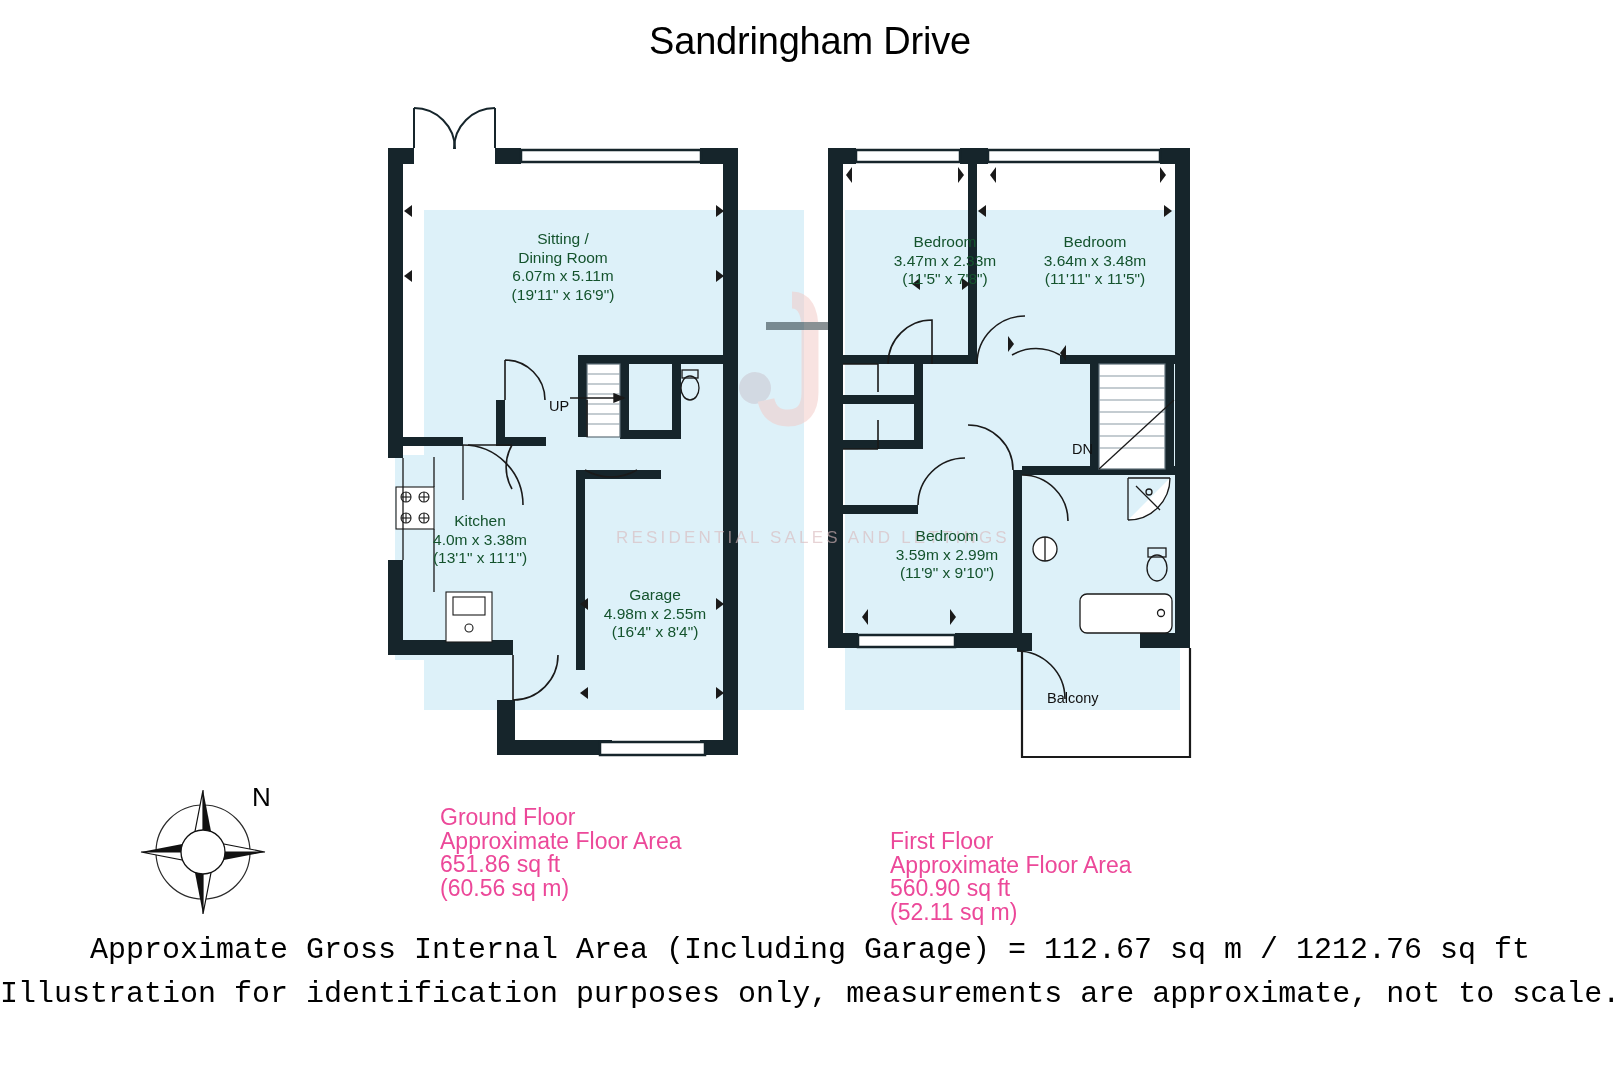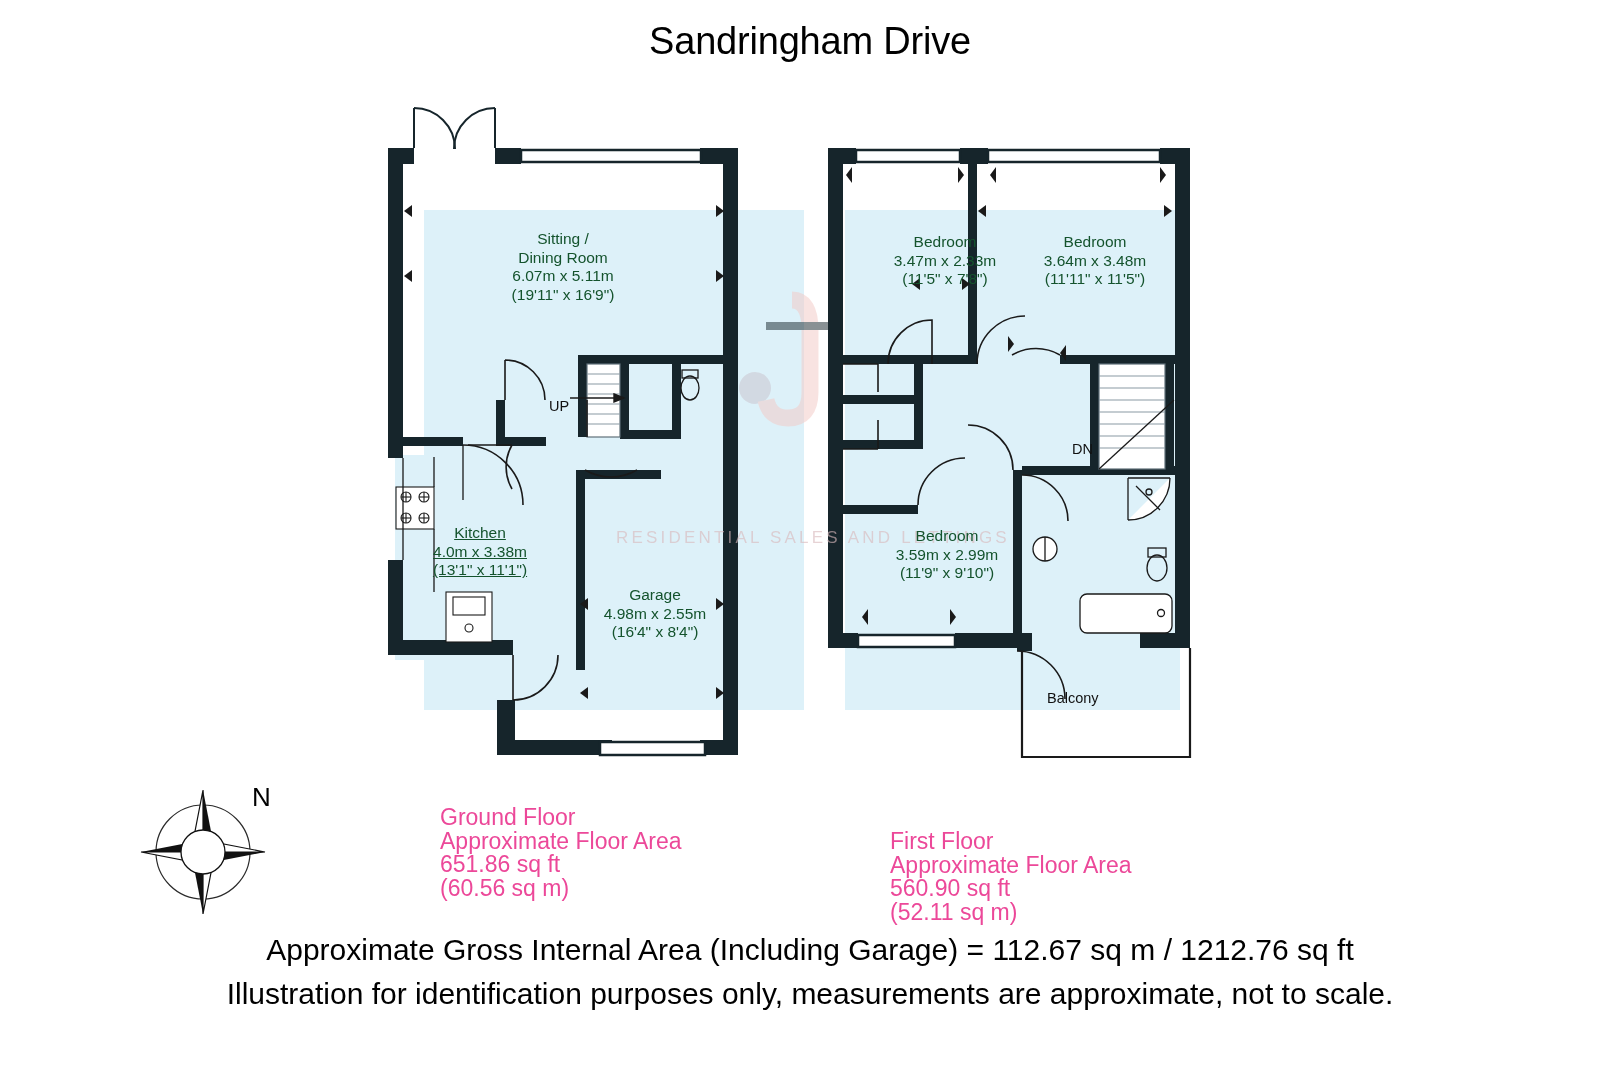--- a/index.html
+++ b/index.html
@@ -54,20 +54,21 @@
     color: #ec4899;
     white-space: nowrap;
   }
   .footer-line {
     position: absolute;
     left: 0; width: 1620px;
     text-align: center;
     font-size: 30px;
     color: #000;
     white-space: nowrap;
+    font-family: Liberation Mono, monospace;
   }
   #compass-n {
     position: absolute;
     left: 252px; top: 782px;
     font-size: 26px;
     color: #000;
   }
   .wm {
     position: absolute;
     color: #d9b9bc;
@@ -347,21 +348,21 @@
     </g>
   </svg>
 
   <div class="room-label" style="left:463px; top:230px; width:200px;">
     <span class="rl-name">Sitting /</span>
     <span class="rl-name">Dining Room</span>
     <span class="rl-m">6.07m x 5.11m</span>
     <span class="rl-ft">(19'11" x 16'9")</span>
   </div>
 
-  <div class="room-label" style="left:390px; top:524px; width:180px;text-decoration:underline;">
+  <div class="room-label" style="left:390px; top:512px; width:180px;">
     <span class="rl-name">Kitchen</span>
     <span class="rl-m">4.0m x 3.38m</span>
     <span class="rl-ft">(13'1" x 11'1")</span>
   </div>
 
   <div class="room-label" style="left:565px; top:586px; width:180px;">
     <span class="rl-name">Garage</span>
     <span class="rl-m">4.98m x 2.55m</span>
     <span class="rl-ft">(16'4" x 8'4")</span>
   </div>

